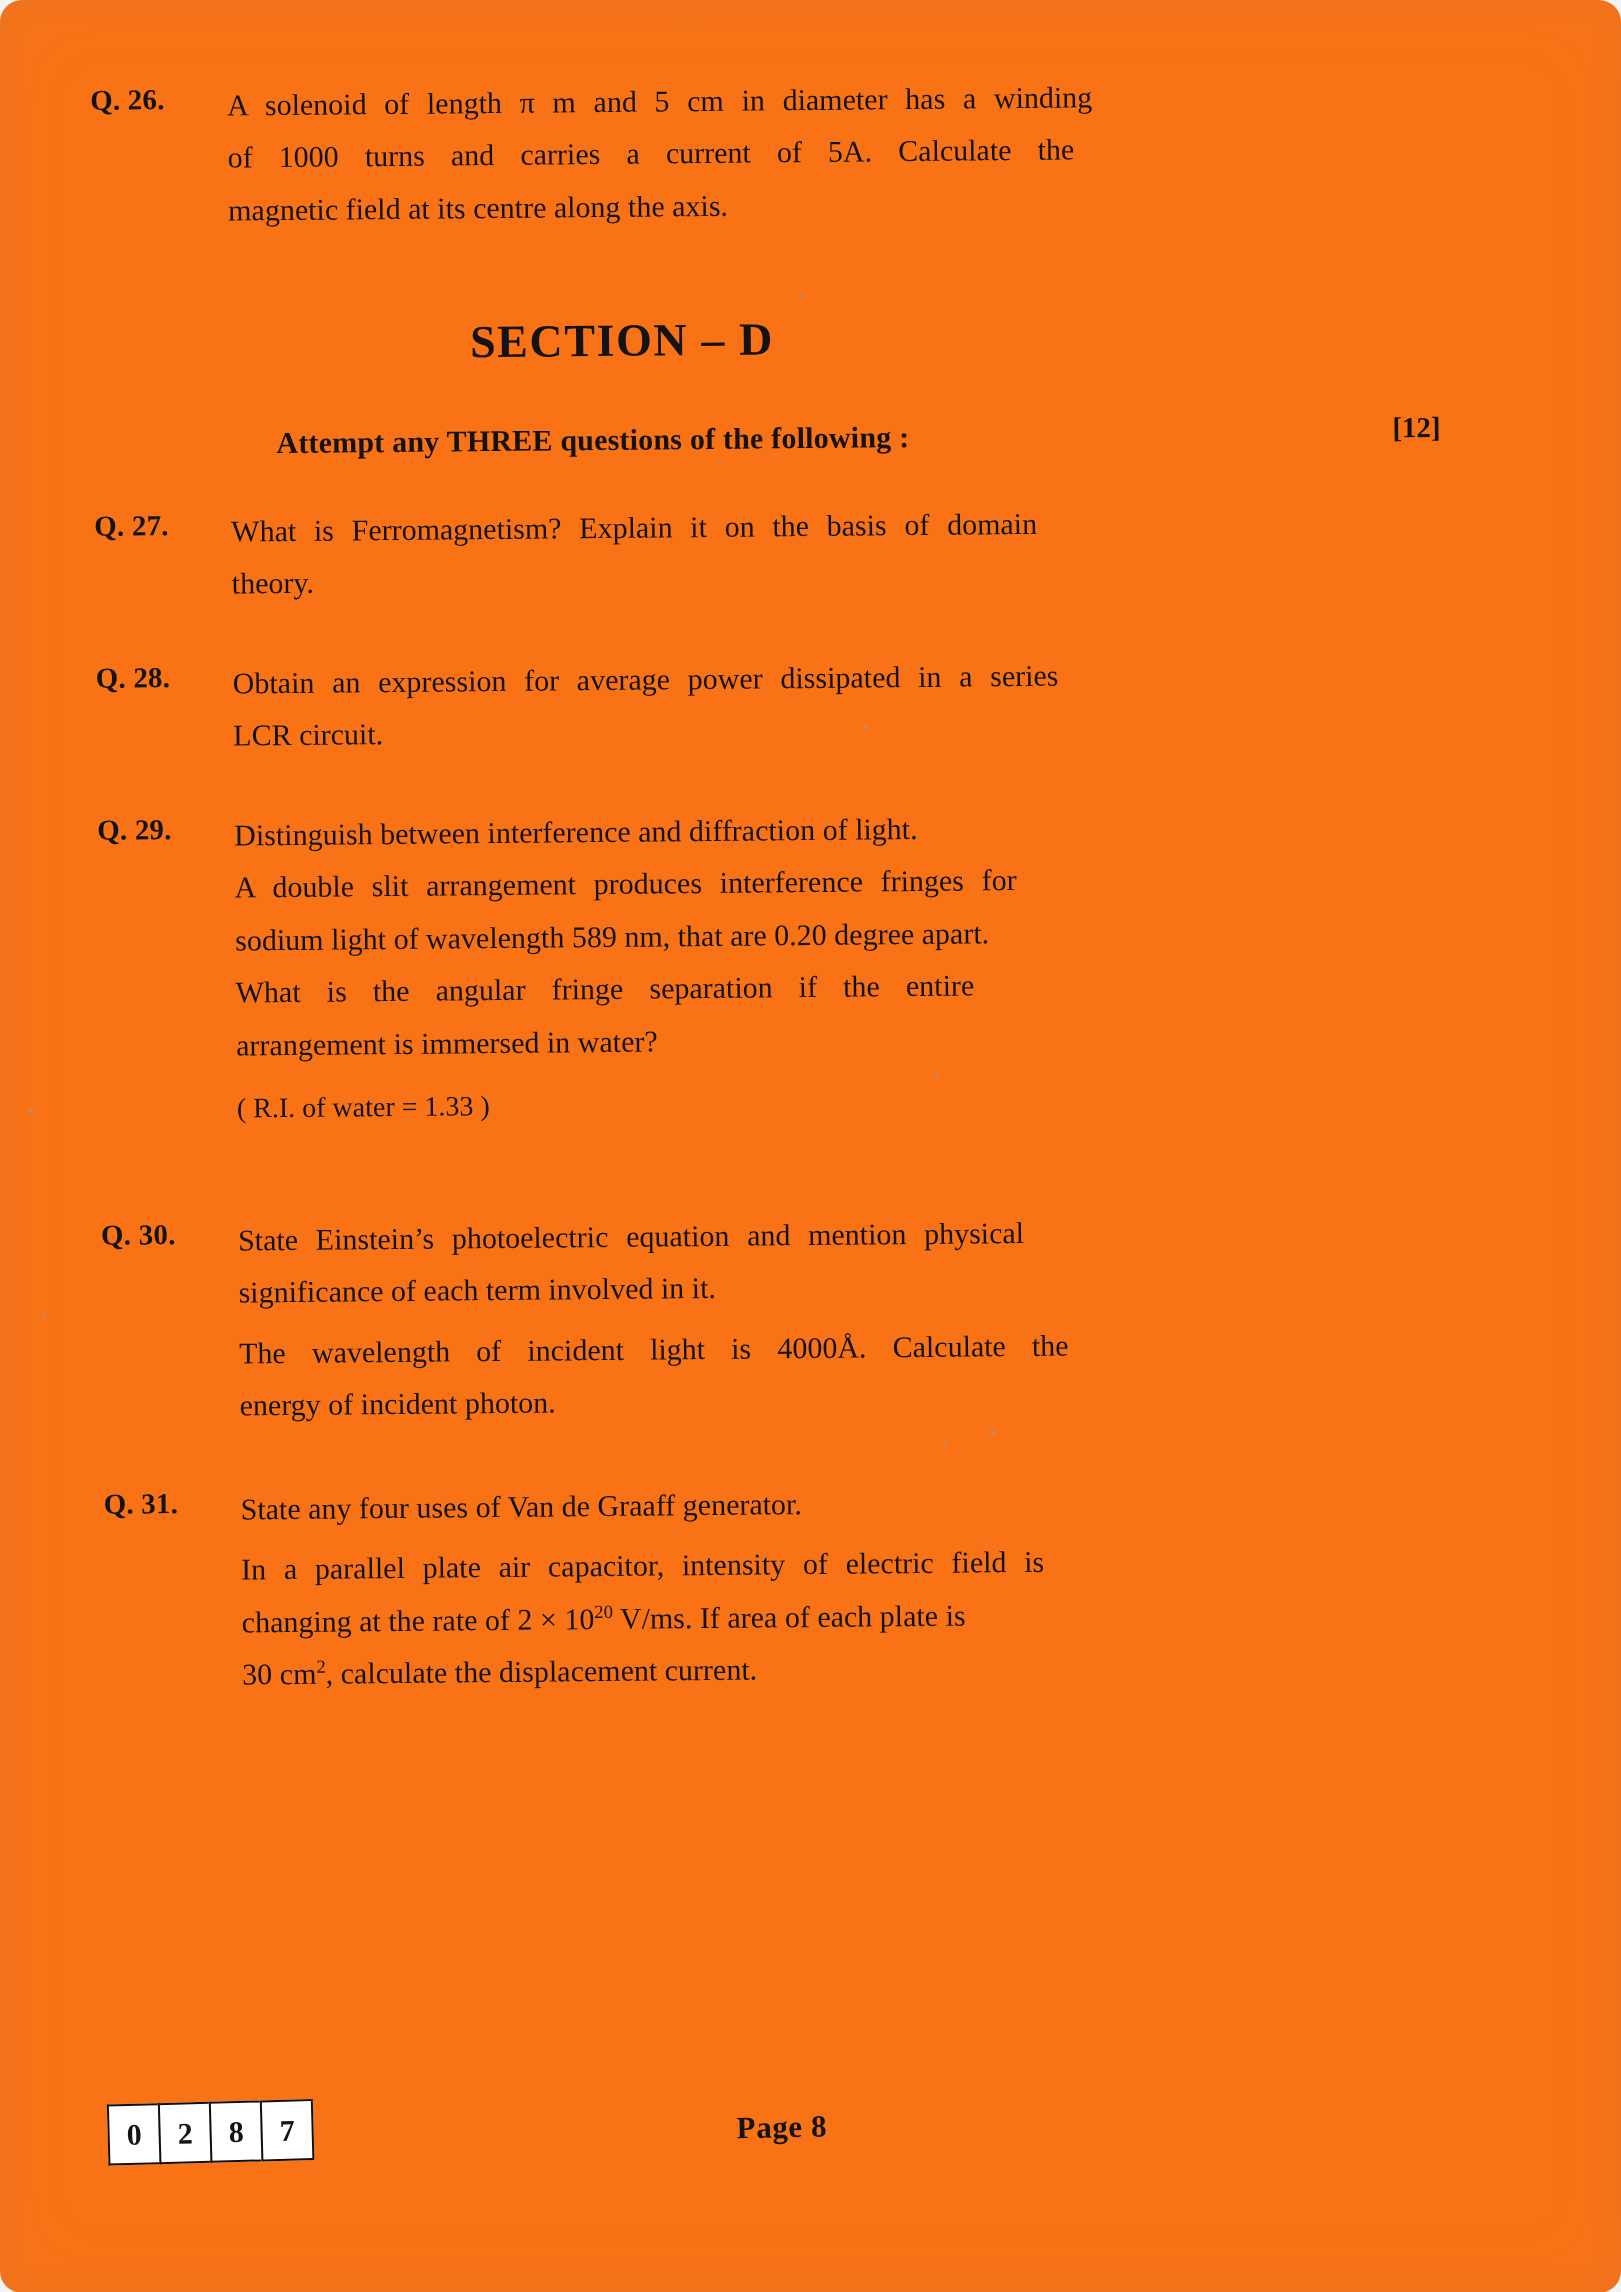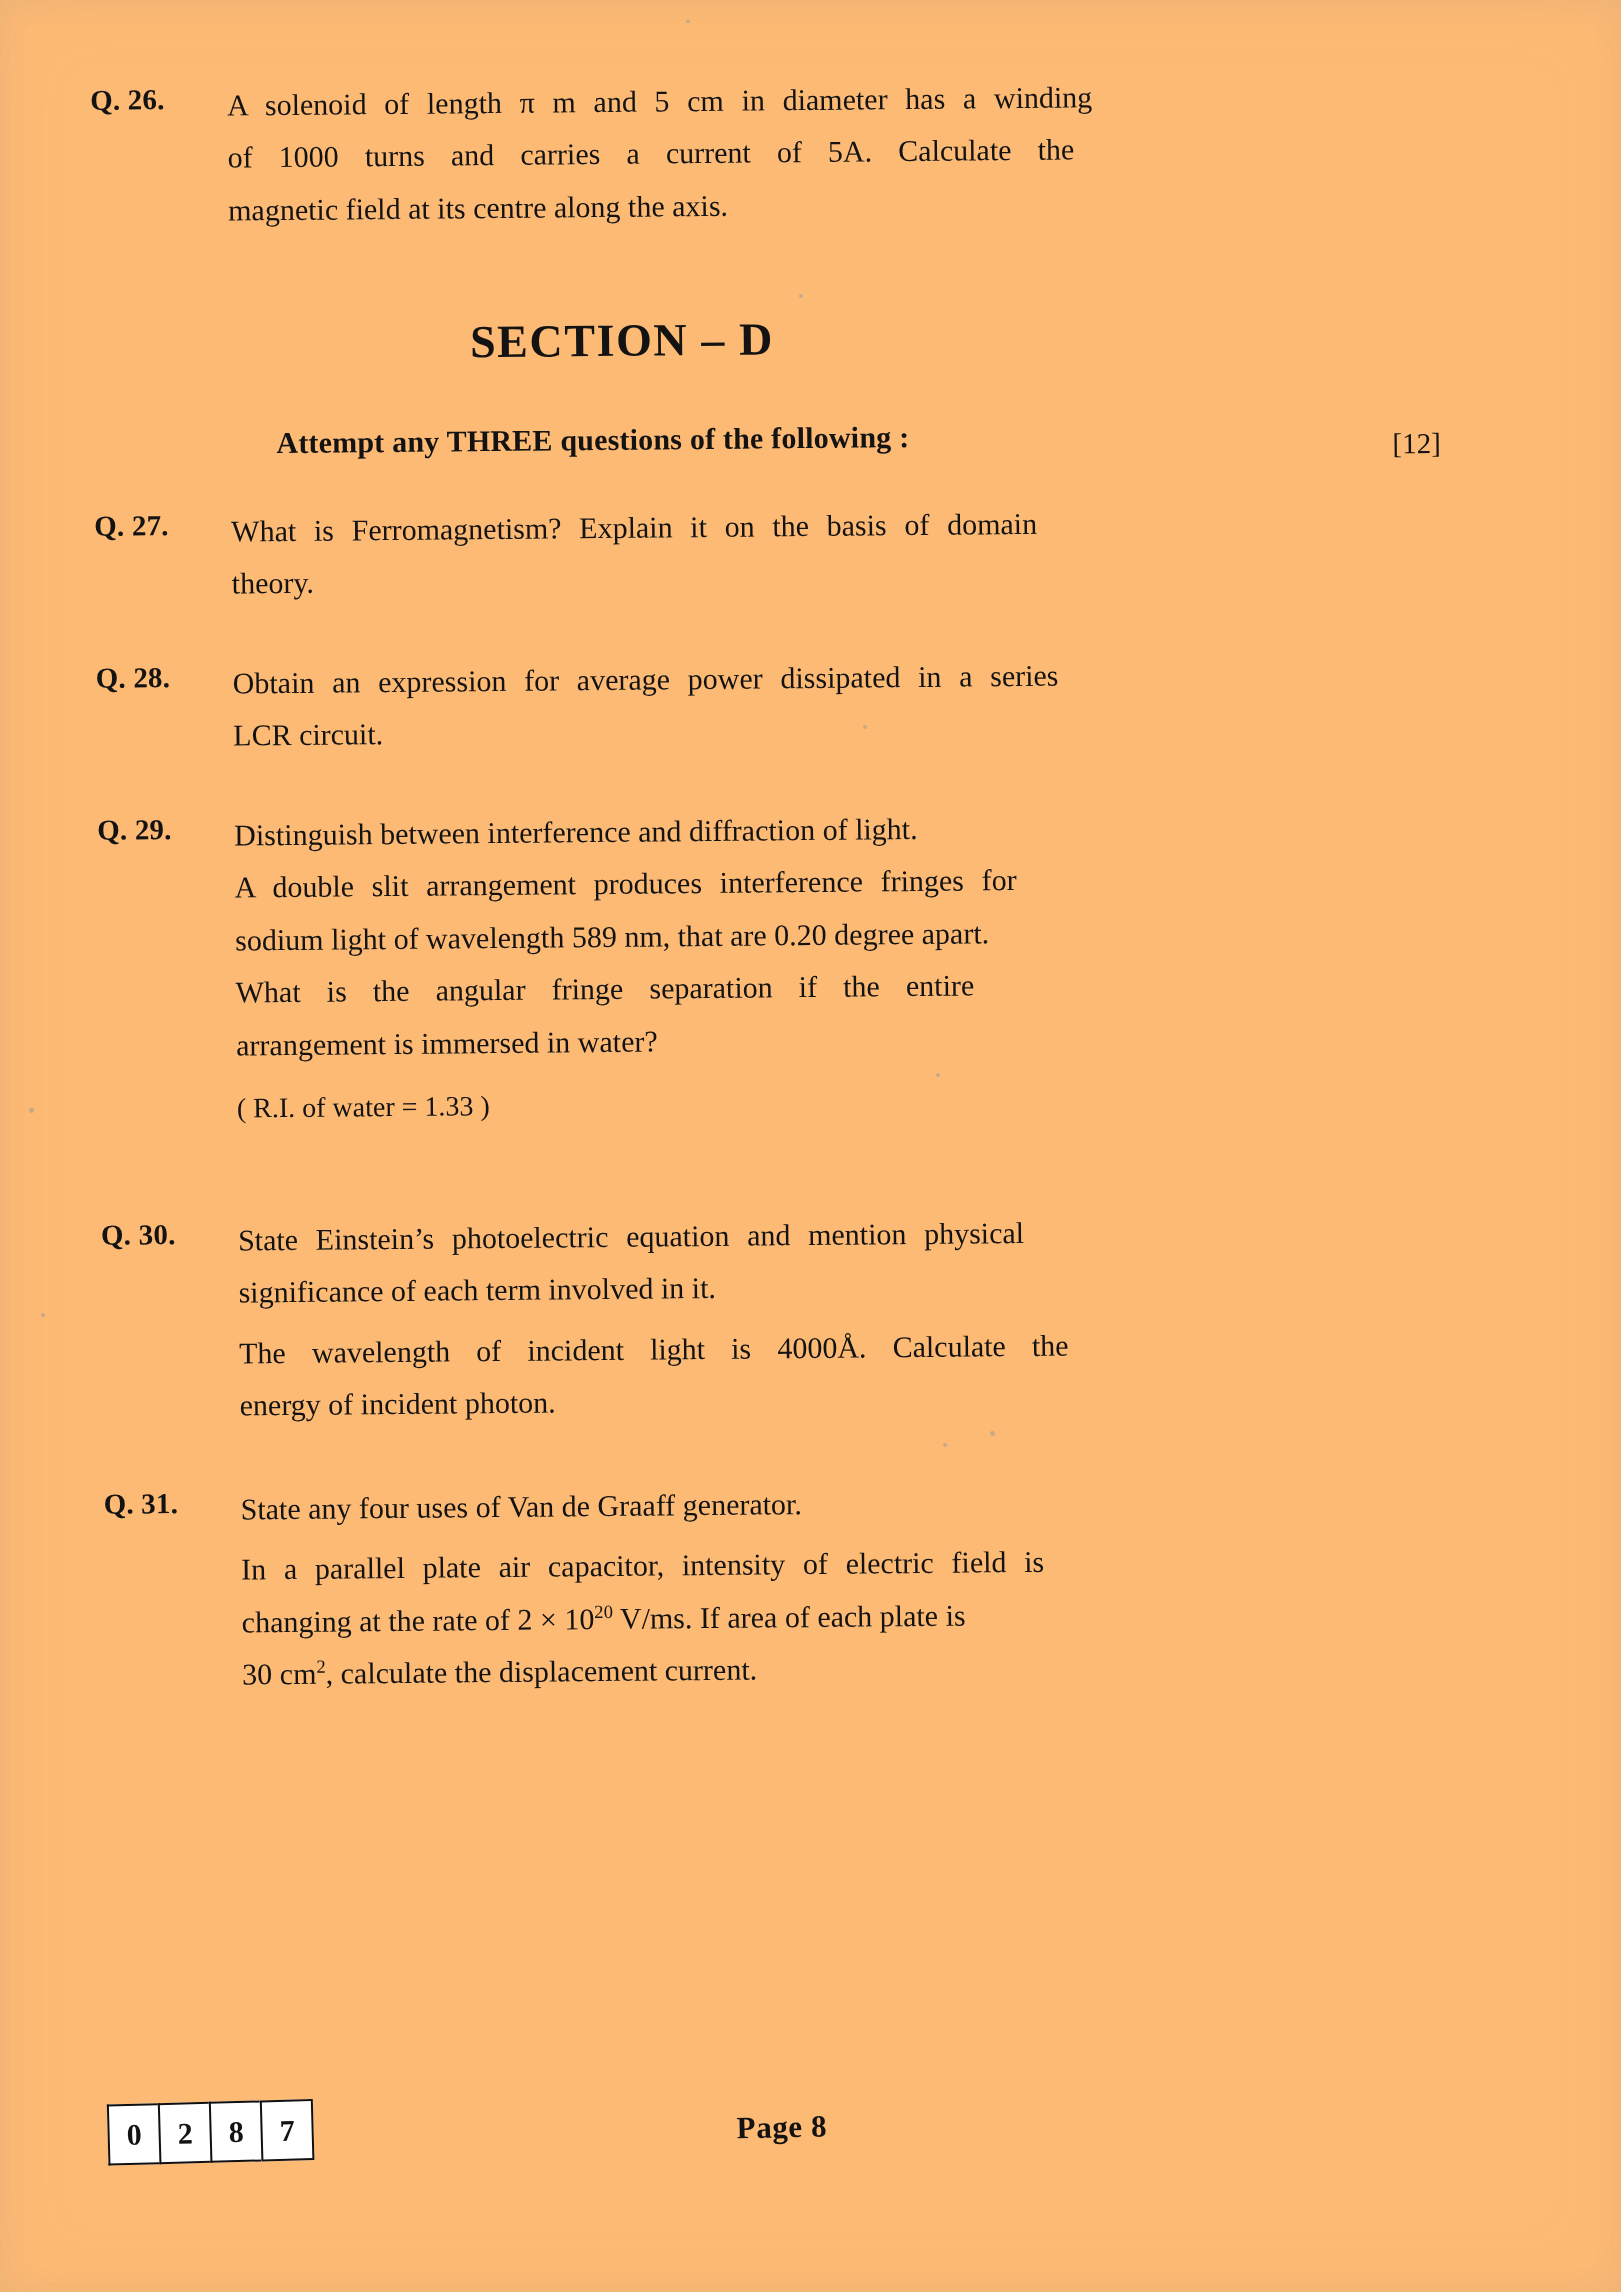--- a/index.html
+++ b/index.html
@@ -13,21 +13,22 @@
     position: relative;
     overflow: hidden;
     font-family: "Liberation Serif", "DejaVu Serif", serif;
     color: #131313;
   }
 
   
   #paper {
     position: absolute;
     inset: 0;
-    background: #fdba74;
+    background: #f97316;
+    border-radius: 22px;
   }
 
   
   #scan-edges {
     position: absolute;
     inset: 0;
     pointer-events: none;
     box-shadow:
       inset 0 0 27.4px rgba(120,120,120,0.10),
       inset 0 0 88px rgba(150,150,150,0.05);
@@ -95,23 +96,23 @@
     align-items: baseline;
   }
   #attempt-text {
     font-size: 30px;
     font-weight: bold;
     letter-spacing: 0.2px;
   }
   #marks {
     position: absolute;
     left: 1397px;
-    top: 433px;
+    top: 417px;
     font-size: 29px;
-    font-weight: normal;
+    font-weight: bold;
   }
 
   
   #footer {
     position: absolute;
     left: 0;
     top: 2078px;
     width: 1621px;
     height: 137px;
   }

